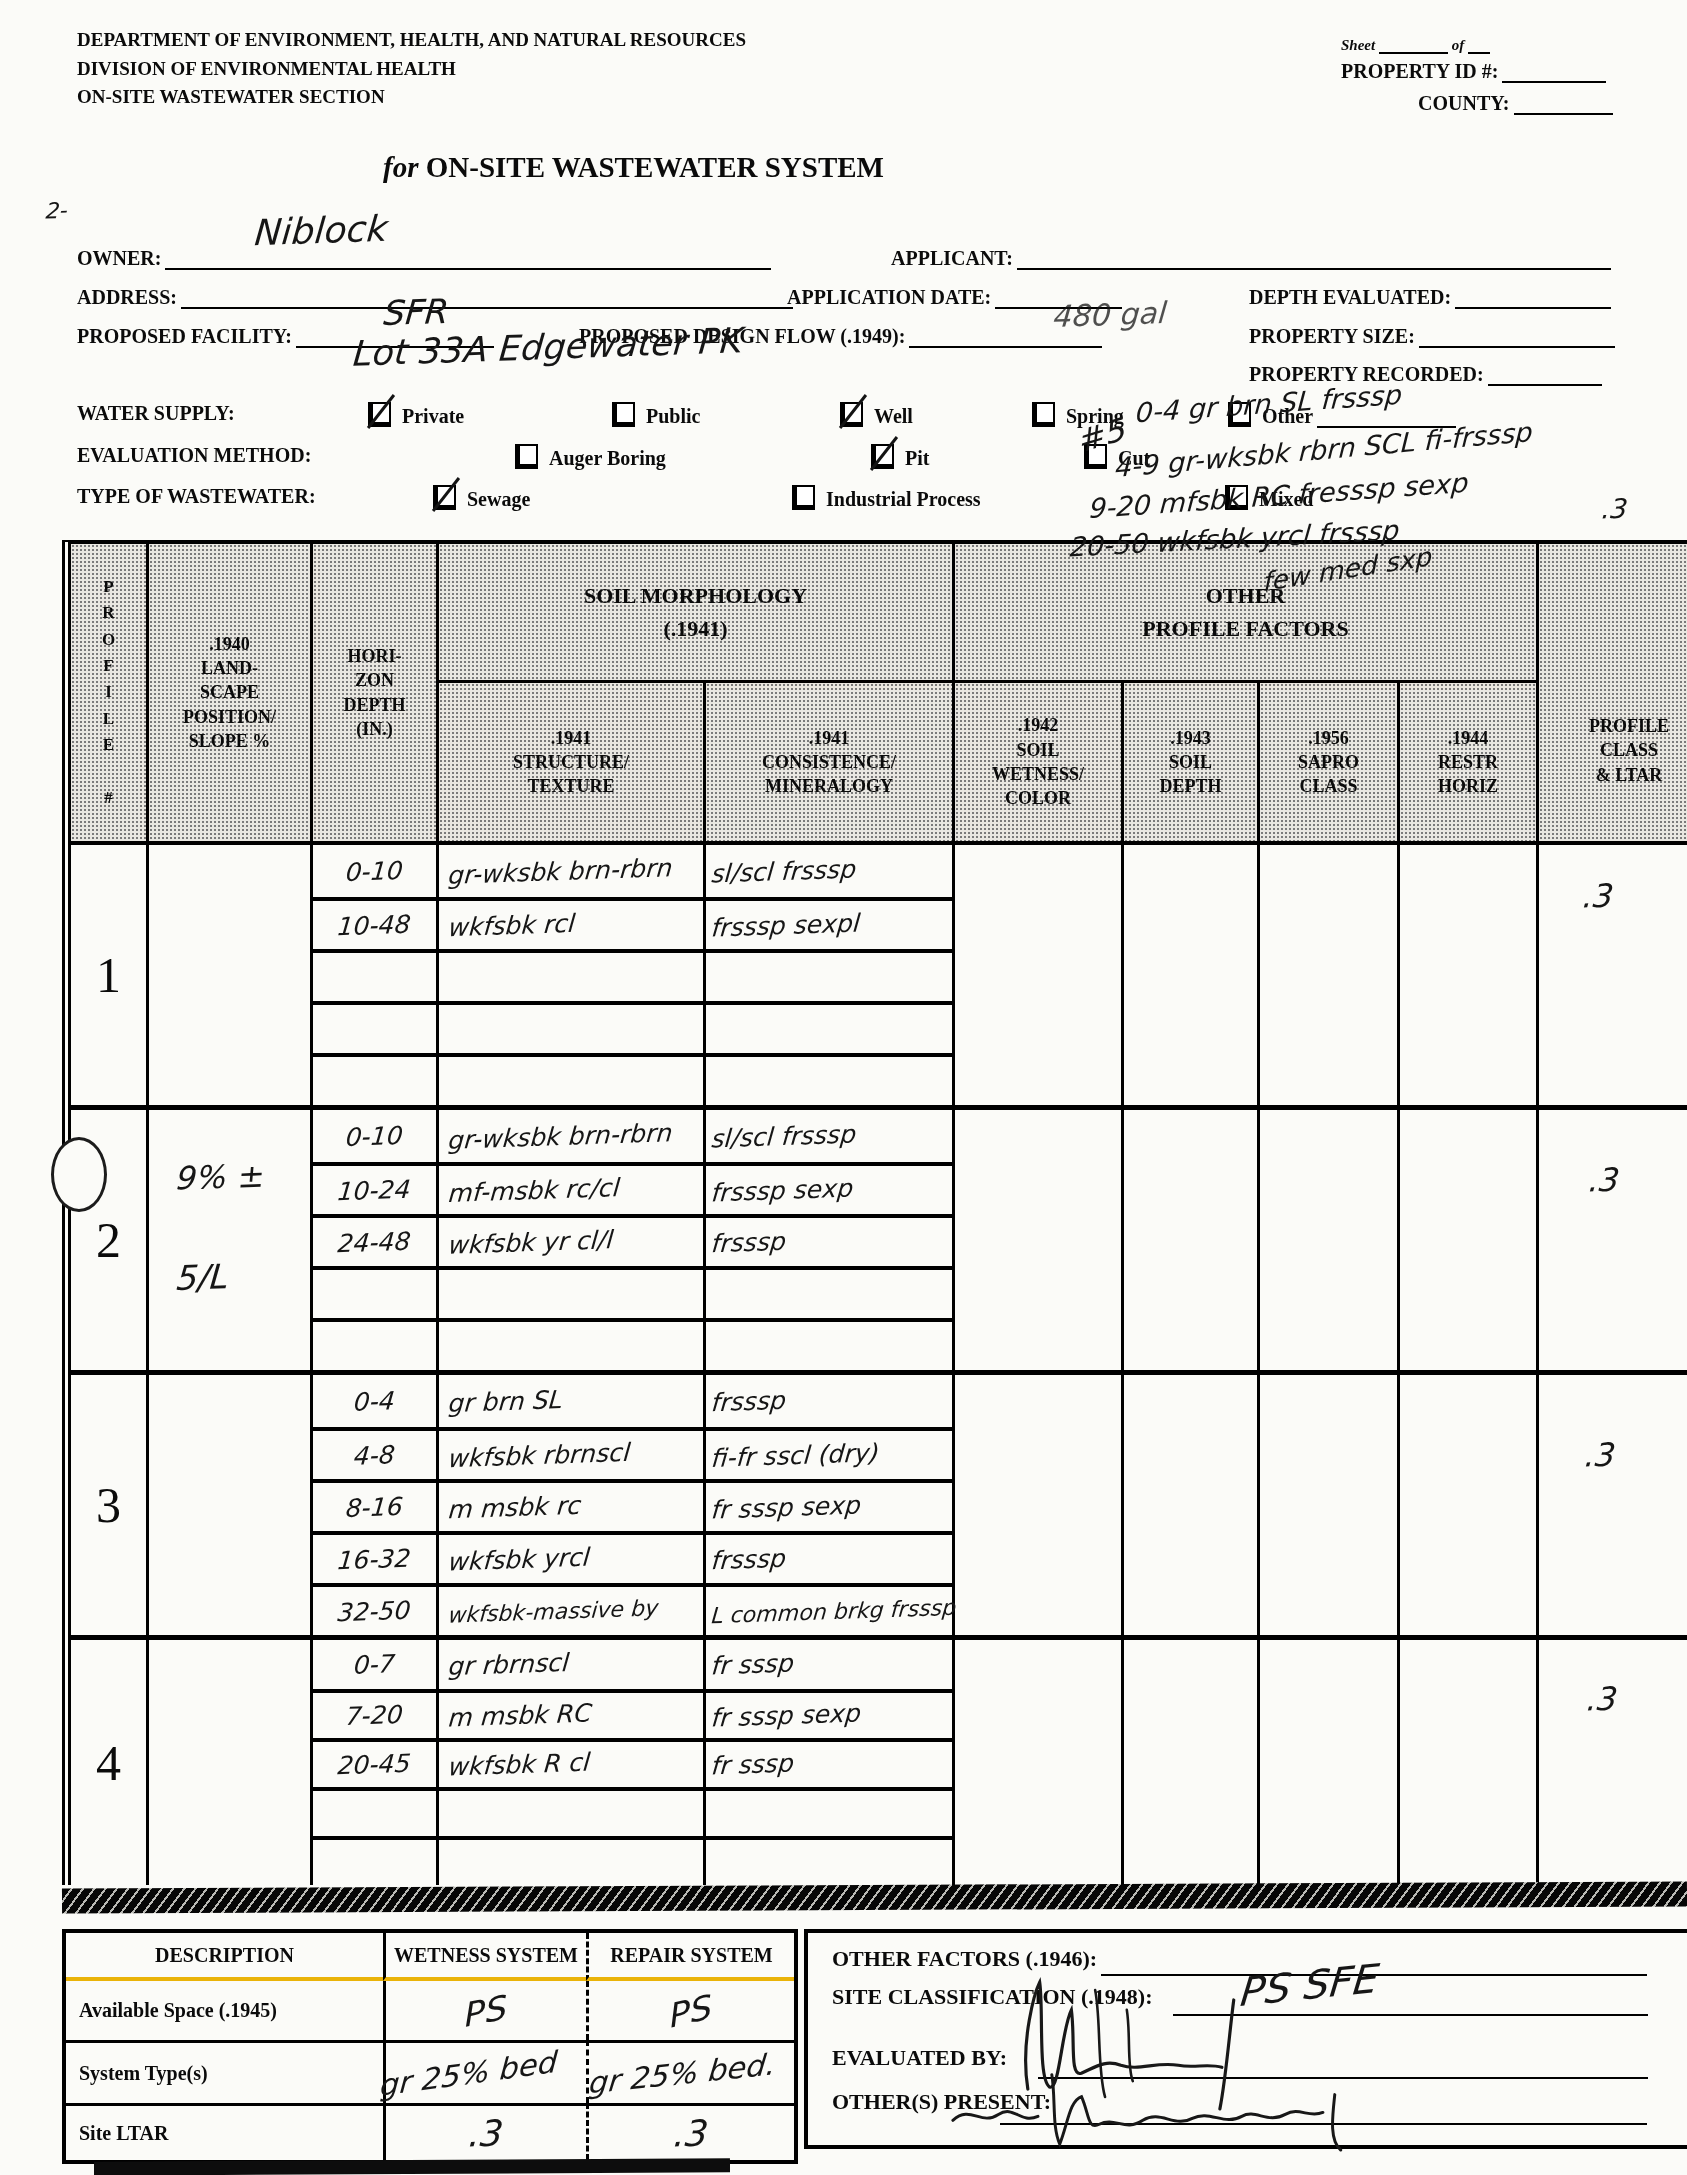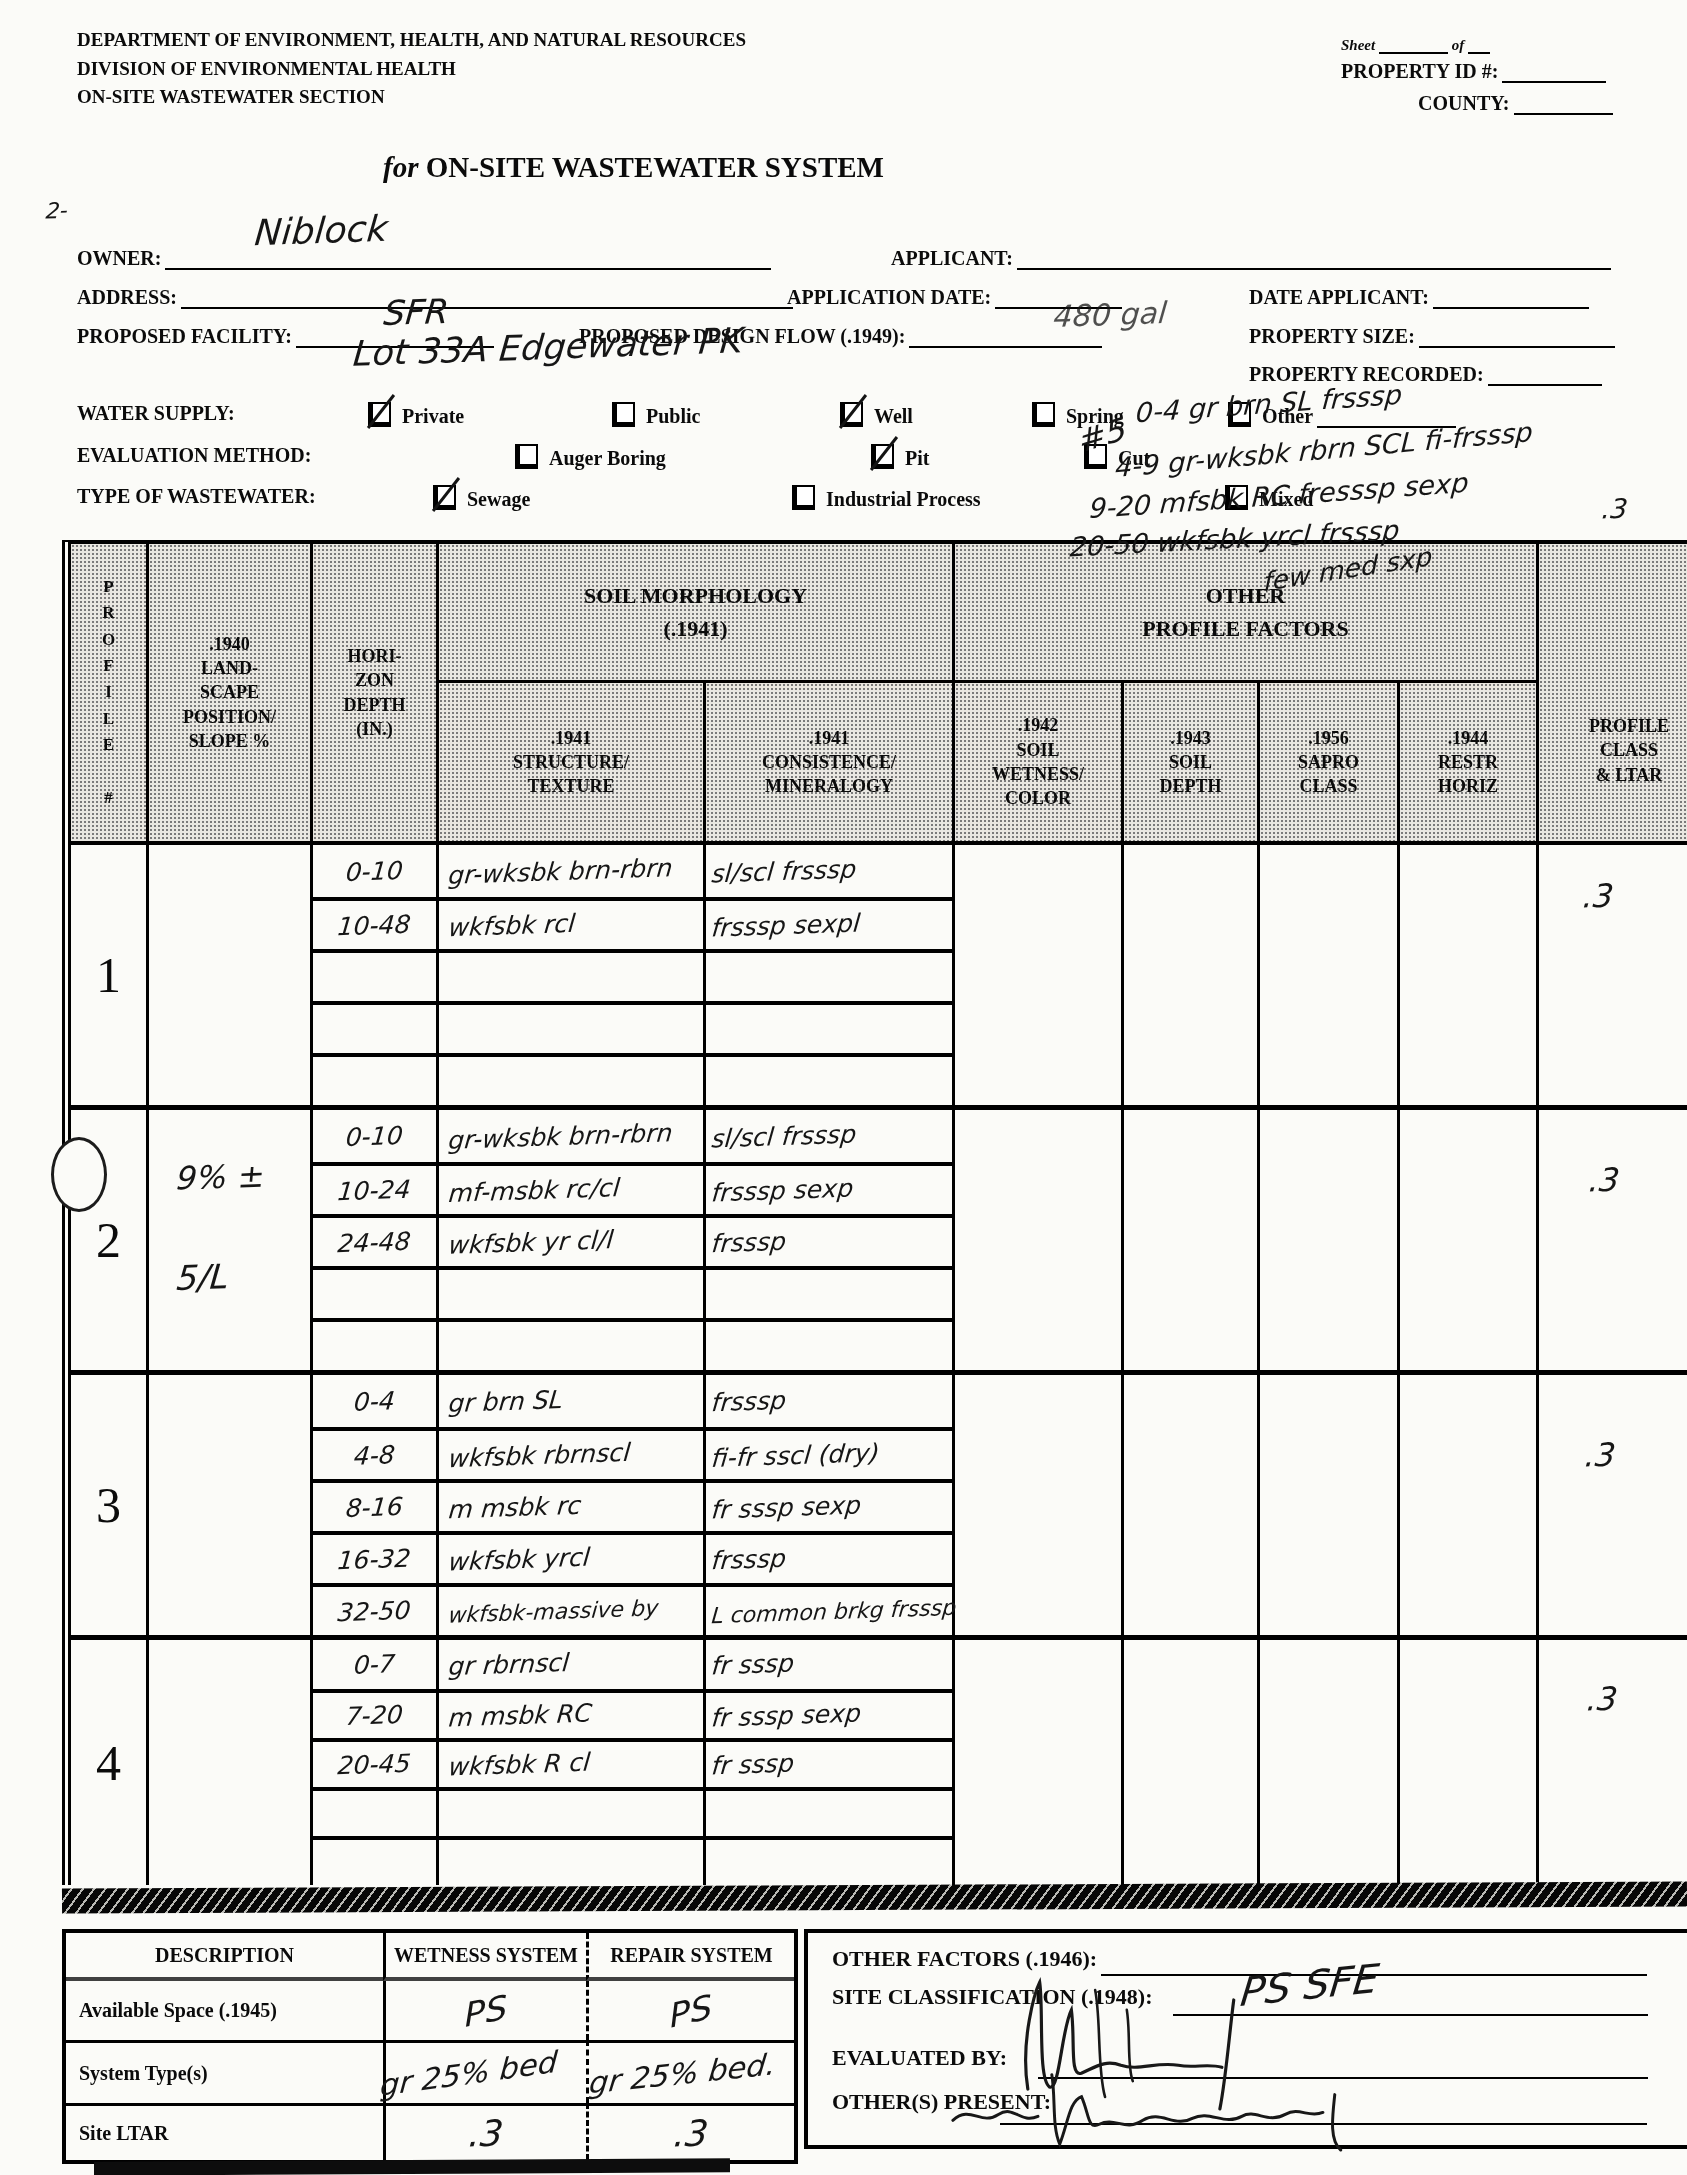--- a/index.html
+++ b/index.html
@@ -35,21 +35,21 @@
   .c{border-left:3px solid #000;}
   .rowcell{display:flex;align-items:center;overflow:visible;}
   .bt{border-top:4px solid #000;}
   .cell-hw{font-size:25px;z-index:3;position:relative;}
   .numcell{display:flex;align-items:center;justify-content:center;font-size:50px;}
   .hatch{position:absolute;left:62px;top:1885px;width:1625px;height:25px;
          background:repeating-linear-gradient(127deg,#060606 0 7px,#b9b9b4 7px 9px);transform:rotate(-0.25deg);}
   
   .btable{position:absolute;left:62px;top:1929px;display:grid;grid-template-columns:317px 203px 208px;
           grid-template-rows:48px 59px 63px 57px;border:4px solid #000;background:#fbfbf8;}
-  .bh{display:flex;align-items:center;justify-content:center;font-weight:bold;font-size:20px;border-bottom:4px solid #404040;}
+  .bh{display:flex;align-items:center;justify-content:center;font-weight:bold;font-size:20px;border-bottom:4px solid #eab308;}
   .bl{display:flex;align-items:center;padding-left:13px;font-weight:bold;font-size:20px;border-top:3px solid #000;}
   .bv{display:flex;align-items:center;justify-content:center;border-top:3px solid #000;overflow:visible;}
   .colsolid{border-left:3px solid #000;}
   .coldash{border-left:3px dashed #000;}
   .rblock{position:absolute;left:804px;top:1929px;width:883px;height:212px;
           border-top:4px solid #000;border-left:4px solid #000;border-bottom:4px solid #000;}
   .sig{position:absolute;z-index:5;}
   .ink{stroke:#181818;fill:none;stroke-linecap:round;}
 </style>
 </head>
@@ -97,21 +97,21 @@
 
   <div class="abs" style="left:77px;top:283px;">
     <span class="lbl">ADDRESS:</span>
     <span class="u" style="width:612px;"></span>
   </div>
   <div class="abs" style="left:787px;top:283px;">
     <span class="lbl">APPLICATION DATE:</span>
     <span class="u" style="width:127px;"></span>
   </div>
   <div class="abs" style="left:1249px;top:283px;">
-    <span class="lbl">DATE APPLICANT:</span>
+    <span class="lbl">DEPTH EVALUATED:</span>
     <span class="u" style="width:156px;"></span>
   </div>
 
   <div class="abs" style="left:77px;top:322px;">
     <span class="lbl">PROPOSED FACILITY:</span>
     <span class="u" style="width:198px;"></span>
   </div>
   <span class="abs hw" style="left:384px;top:292px;font-size:34px;">SFR</span>
   <div class="abs" style="left:579px;top:322px;">
     <span class="lbl">PROPOSED DESIGN FLOW (.1949):</span>

